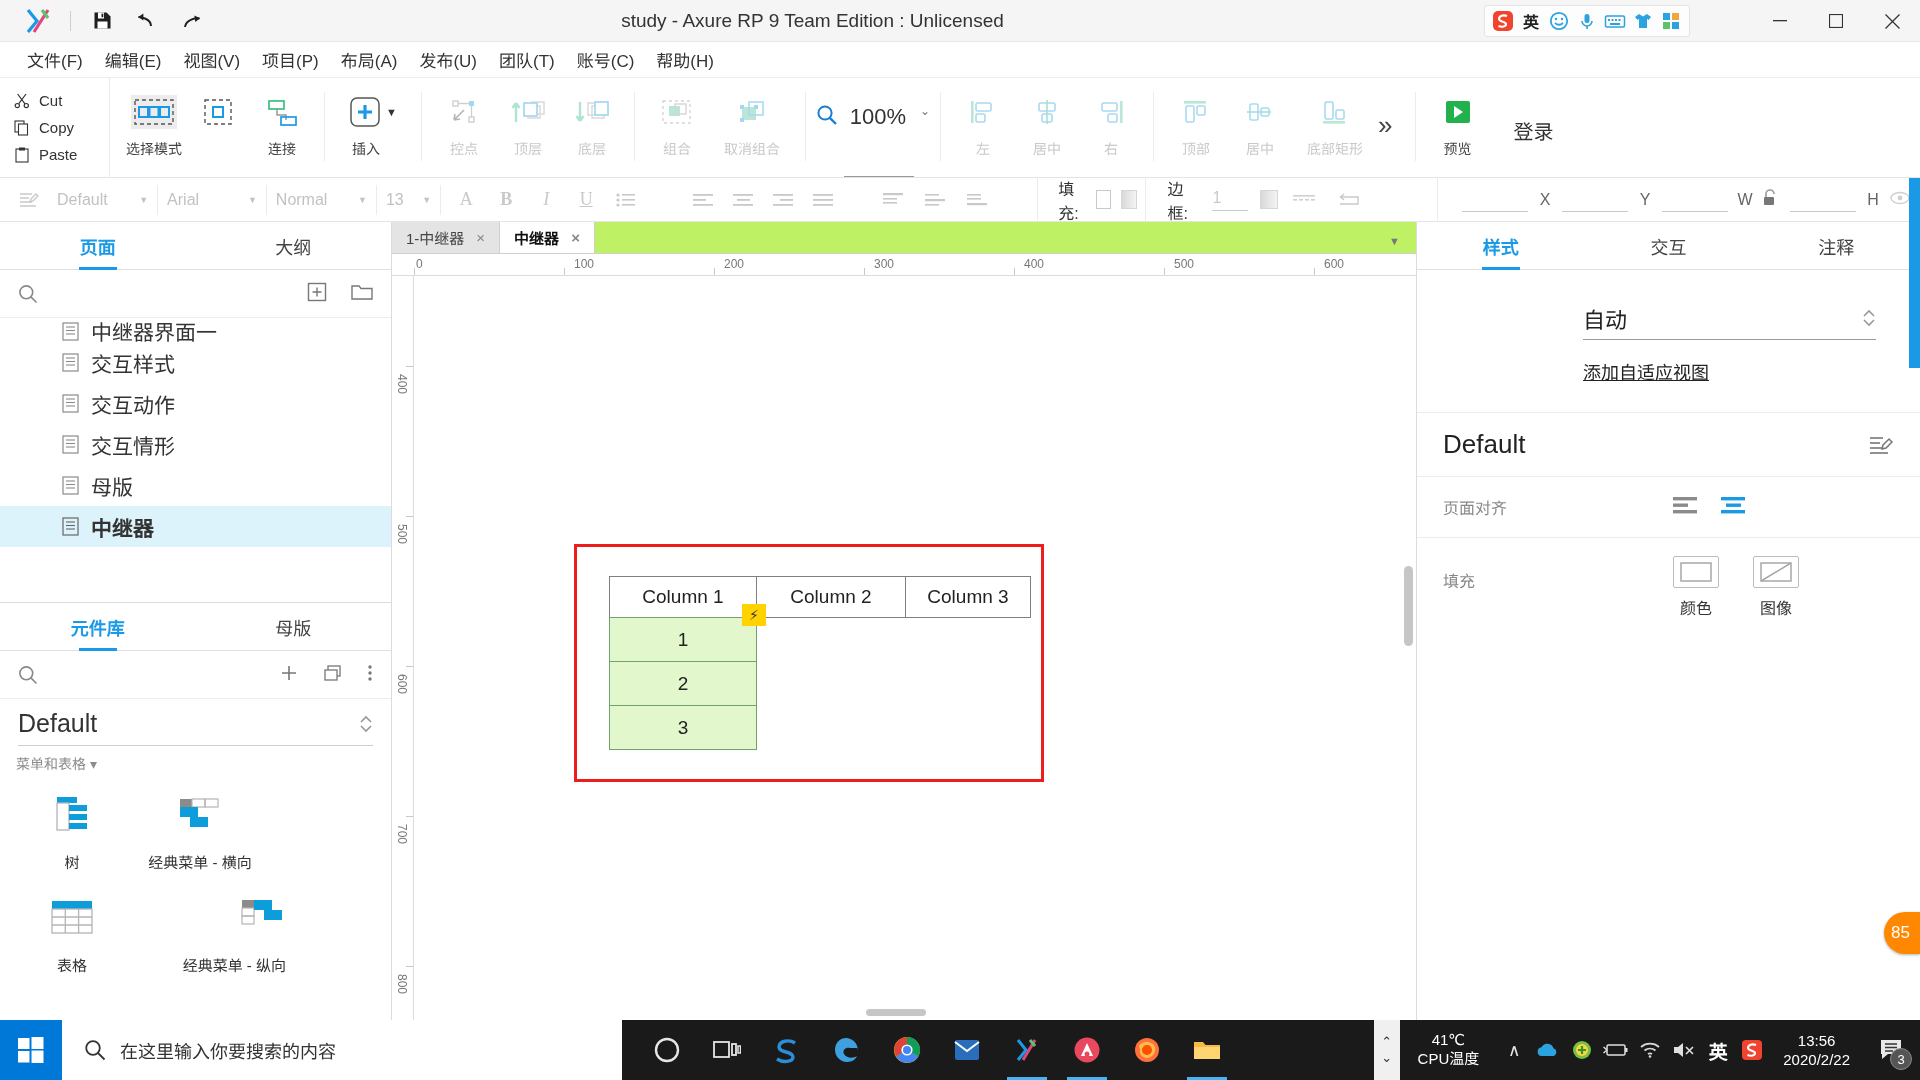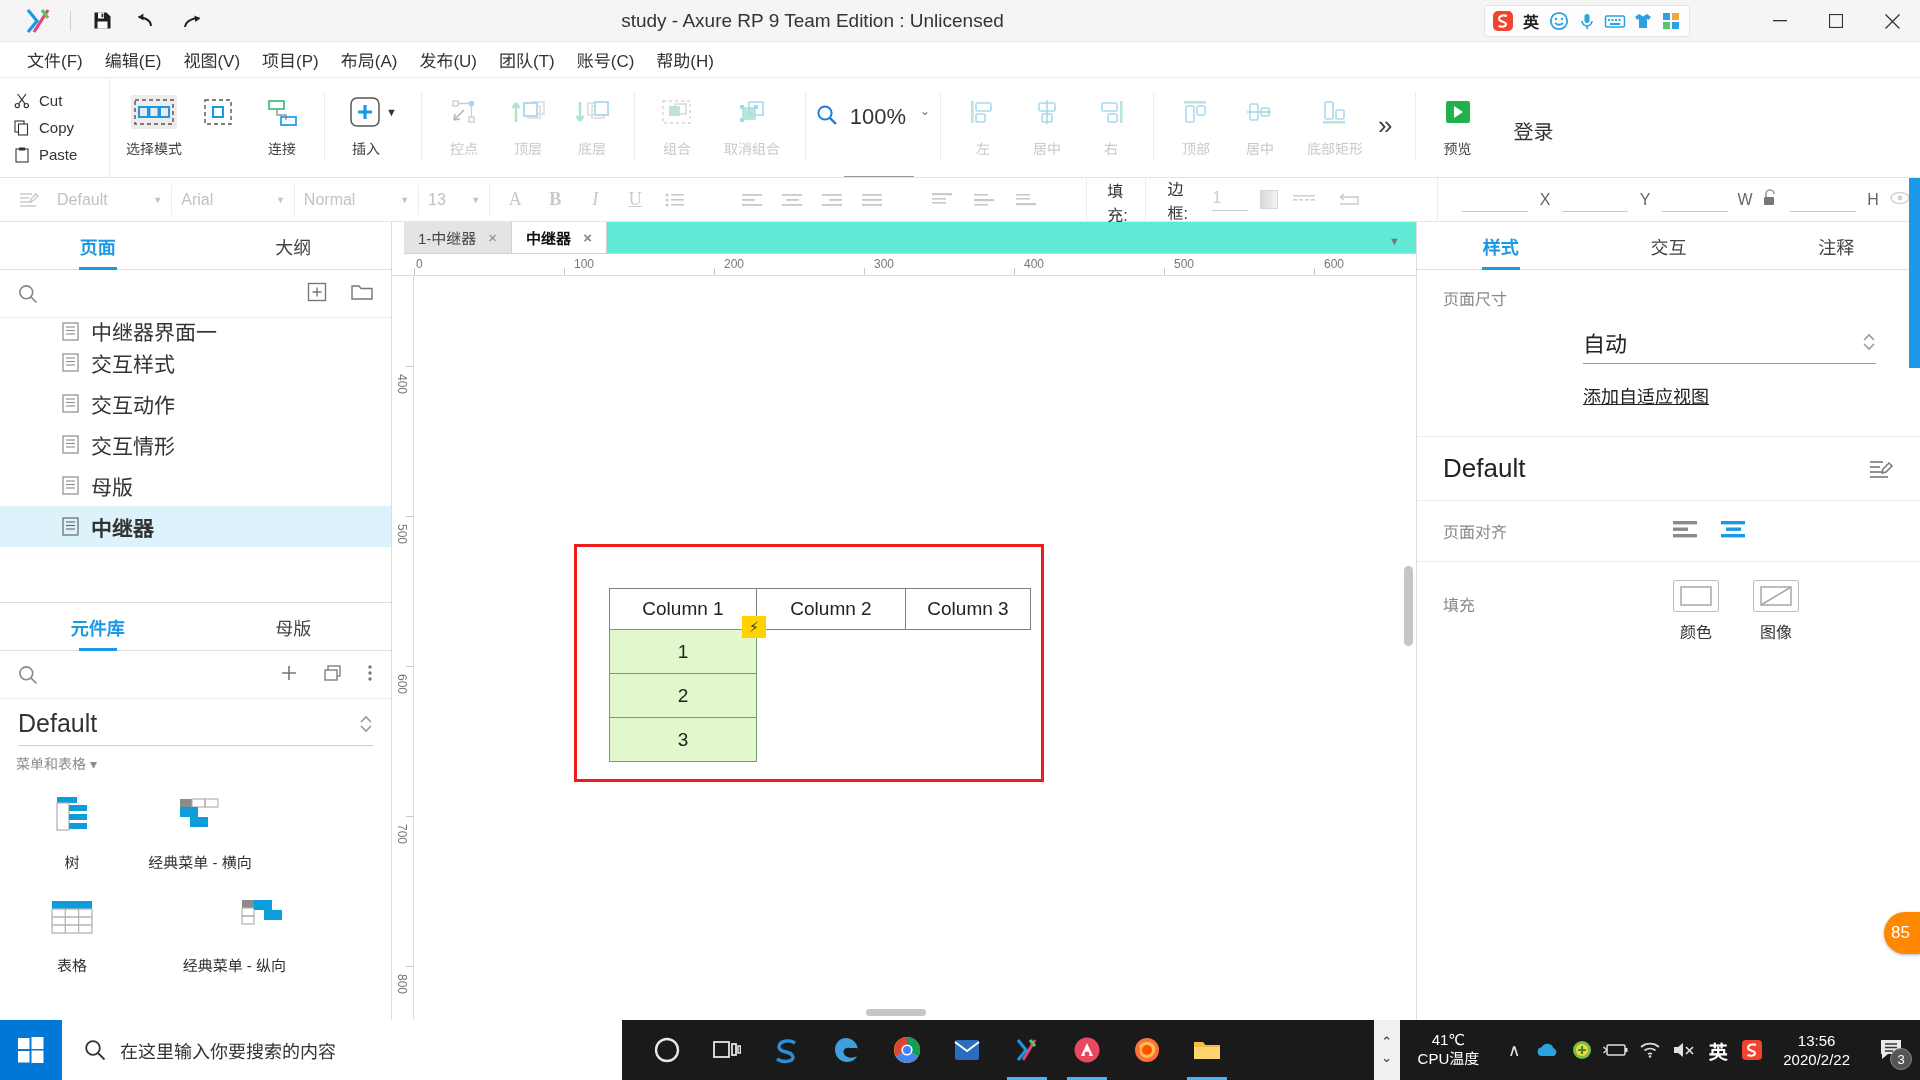--- a/index.html
+++ b/index.html
@@ -152,22 +152,22 @@
   .defaultsel span { font-size: 25px; color: #333; }
   .catlabel { font-size: 14px; color: #8b8b8b; padding: 7px 0 0 16px; }
   .widgrid { display: flex; flex-wrap: wrap; padding: 10px 0 0 8px; }
   .widget { width: 128px; display: flex; flex-direction: column; align-items: center; cursor: pointer; margin-bottom: 14px; }
   .widget .wi { height: 62px; display: flex; align-items: center; justify-content: center; }
   .widget .wl { font-size: 15px; color: #333; margin-top: 6px; white-space: nowrap; }
 
   
   .canvaswrap { position: absolute; top: 222px; left: 392px; width: 1024px; height: 798px; background: #fff; }
   .doctabs {
-    display: flex; height: 32px; background: #5eead4; align-items: flex-end;
-    border-bottom: 1px solid #d0d0d0; position: relative; margin-left: 12px;
+    display: flex; height: 32px; background: #bef264; align-items: flex-end;
+    border-bottom: 1px solid #d0d0d0; position: relative;
   }
   .dtab {
     display: flex; align-items: center; gap: 12px; height: 31px;
     padding: 0 14px; font-size: 15px; color: #444; background: #e4e4e4;
     border-right: 1px solid #d0d0d0; cursor: pointer;
   }
   .dtab.active { background: #fff; color: #111; font-weight: bold; }
   .dtab .x { font-size: 15px; color: #888; }
   .dtabs-caret { position: absolute; right: 16px; bottom: 6px; font-size: 11px; color: #777; }
 
@@ -186,21 +186,21 @@
     display: flex; align-items: center; justify-content: center; color: #777; font-size: 13px;
   }
   .canvas {
     position: absolute; top: 54px; left: 22px; width: 1002px; height: 744px;
     background: #fff; overflow: hidden;
   }
   .redbox {
     position: absolute; left: 160px; top: 268px; width: 470px; height: 238px;
     border: 3px solid #ee1c1c; background: #fff;
   }
-  .rtable { position: absolute; left: 195px; top: 312px; }
+  .rtable { position: absolute; left: 195px; top: 300px; }
   .rhead { display: flex; }
   .rcell {
     border: 1px solid #808080; height: 42px; display: flex;
     align-items: center; justify-content: center; font-size: 19px; color: #222;
     background: #fff; margin-left: -1px;
   }
   .rcell:first-child { margin-left: 0; }
   .rcell.c1 { width: 148px; }
   .rcell.c2 { width: 150px; }
   .rcell.c3 { width: 126px; }
@@ -759,21 +759,21 @@
       </div>
       <div class="fbtn">
         <svg width="22" height="16" viewBox="0 0 22 16">
             <rect y="2" width="14" height="1.6" fill="#c9c9c9"></rect>
             <rect y="6" width="14" height="1.6" fill="#c9c9c9"></rect>
             <rect y="11" width="20" height="2.2" fill="#c9c9c9"></rect>
           </svg>
       </div>
     </div>
 
-    <div class="fcell" style="margin-left:34px;gap:10px;border-left:1px solid #ececec;padding-left:20px;flex-direction:column;">
+    <div class="fcell" style="margin-left:34px;gap:10px;border-left:1px solid #ececec;padding-left:20px;">
       <span class="lbl-dark">填充:</span>
       <div class="swatch-o"></div>
       <div class="swatch-g"></div>
     </div>
 
     <div class="fcell" style="gap:12px;border-left:1px solid #ececec;padding-left:22px;">
       <span class="lbl-dark">边框:</span>
       <span class="uline" style="font-size:16px;color:#cbcbcb;width:40px;">1</span>
       <div class="swatch-g"></div>
       <div class="fbtn">
@@ -1060,21 +1060,20 @@
   </div>
 
   <div class="rightpanel">
     <div class="rtabrow">
       <div class="ptab active">样式</div>
       <div class="ptab">交互</div>
       <div class="ptab">注释</div>
     </div>
 
     <div class="rrow-sec" style="padding-bottom:24px;">
-      <div class="rlabel">页面尺寸</div>
       <div class="autorow">
         <span>自动</span>
         <svg width="14" height="26" viewBox="0 0 14 26">
           <path d="M2 11 L7 6 L12 11" fill="none" stroke="#999" stroke-width="1.6"></path>
           <path d="M2 15 L7 20 L12 15" fill="none" stroke="#999" stroke-width="1.6"></path>
         </svg>
       </div>
       <div class="adaptlink">添加自适应视图</div>
     </div>
 

